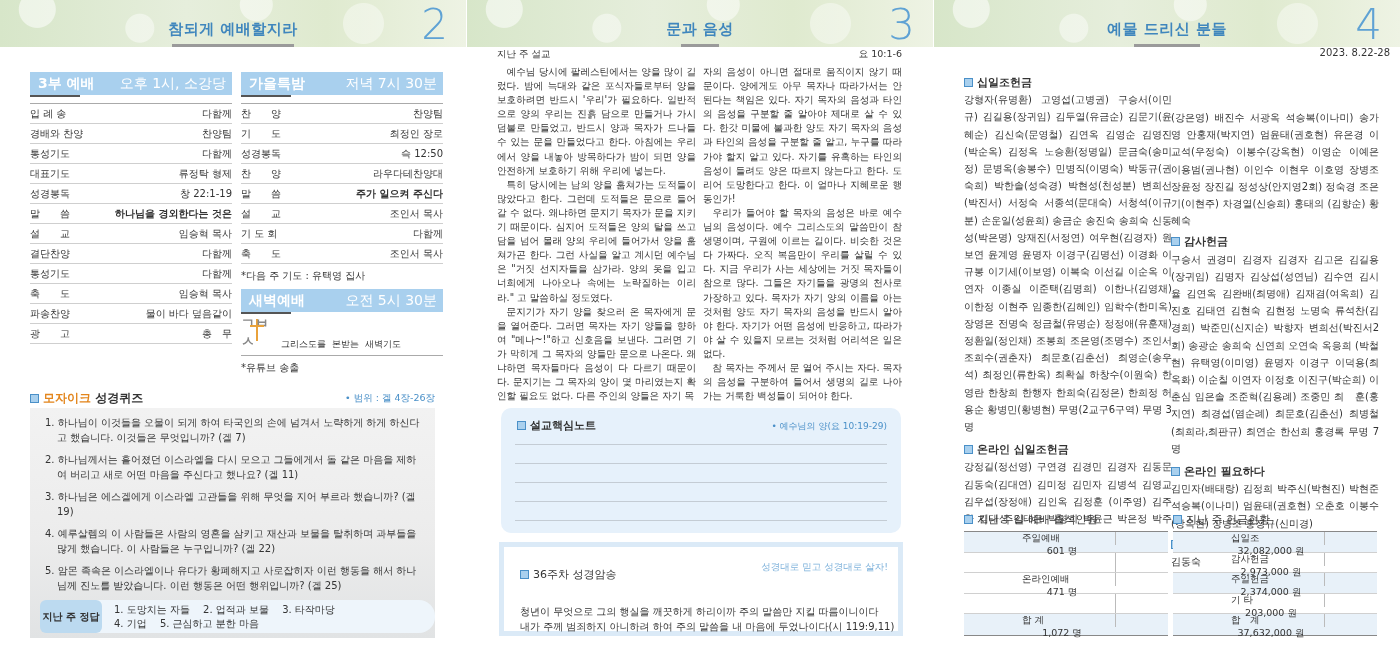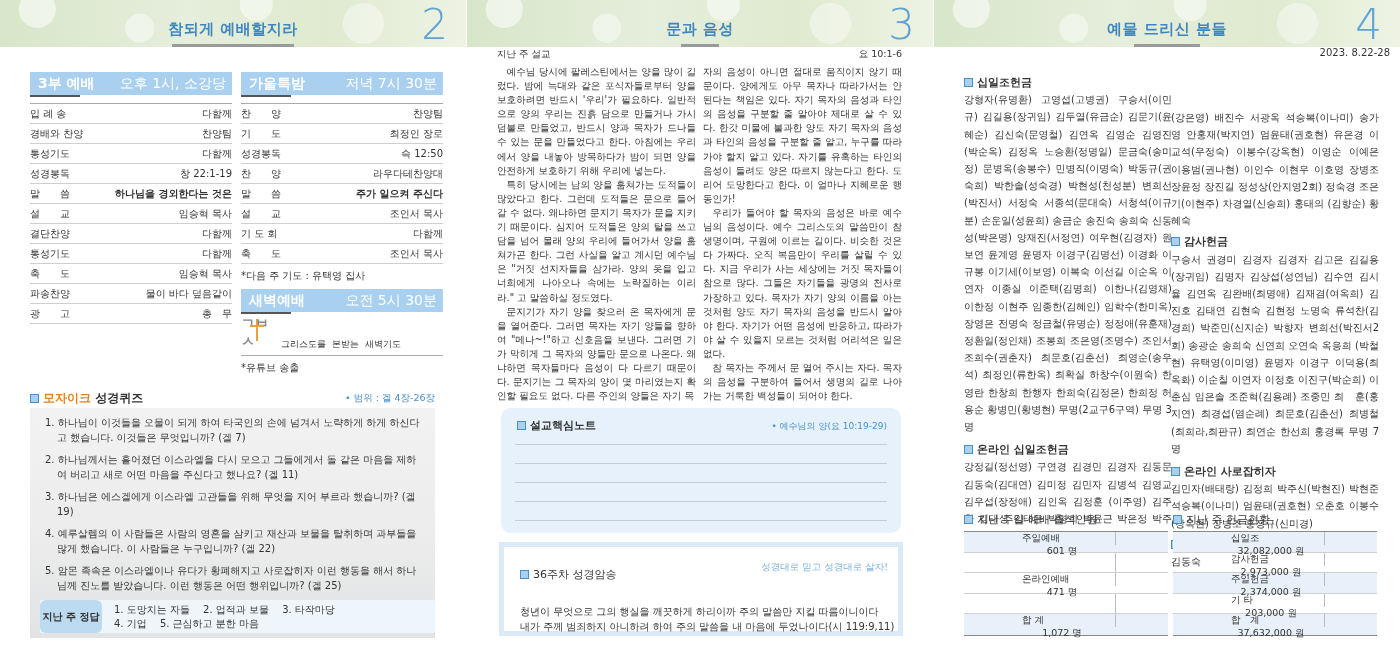--- a/index.html
+++ b/index.html
@@ -32,21 +32,21 @@
   .ws-logo .cross:after{content:"";position:absolute;left:9px;top:6px;width:14px;height:2px;background:#e9a23b;}
   .ws-logo .cross span{position:absolute;bottom:0;left:0;}
   .quiz{position:absolute;left:30px;top:388px;width:405px;height:250px;background:linear-gradient(180deg,#f3f3f3 0%,#ececec 60%,#e1e3e4 100%);}
   .quiz-head{position:absolute;left:0;top:0;width:405px;height:20px;background:#fff;display:flex;align-items:center;justify-content:space-between;}
   .quiz-head .tt{font-size:12px;font-weight:bold;}
   .quiz-head .tt .m{color:#e3861d;} .quiz-head .tt .r{color:#333;}
   .quiz-head .range{font-size:9.5px;color:#4a90c8;}
   .sq{display:inline-block;width:9px;height:9px;border:1.5px solid #4a90c8;background:#a9d0ee;margin-right:4px;vertical-align:-1px;}
   .quiz-list{position:absolute;left:15px;top:28px;width:380px;font-size:10px;color:#333;line-height:1.45;}
   .quiz-list li{list-style:none;margin-bottom:8px;padding-left:12px;text-indent:-12px;}
-  .answer{position:absolute;left:10px;top:212px;width:395px;height:33px;background:#eef5fb;border-radius:2px;display:flex;align-items:center;}
+  .answer{position:absolute;left:10px;top:212px;width:395px;height:33px;background:#eef5fb;border-radius:16px;display:flex;align-items:center;}
   .answer .lbl{width:62px;height:33px;background:#bcdaf0;border-radius:6px;display:flex;align-items:center;justify-content:center;font-size:10px;font-weight:bold;color:#333;}
   .answer .vals{margin-left:12px;font-size:10px;line-height:1.4;color:#333;}
   
   .sermon-top{position:absolute;left:30px;top:48px;width:405px;display:flex;justify-content:space-between;font-size:9.5px;color:#333;}
   .col{position:absolute;top:65px;width:199px;font-size:9.6px;line-height:14.1px;color:#333;text-align:justify;}
   .col p{text-indent:1em;}
   .col1{left:30px;} .col2{left:236px;}
   .notebox{position:absolute;left:34px;top:408px;width:400px;height:125px;background:#e6f1fb;border-radius:10px;}
   .notebox .nh{position:absolute;left:16px;top:10px;font-size:11px;font-weight:bold;color:#333;}
   .notebox .nr{position:absolute;right:14px;top:12px;font-size:9px;color:#4a90c8;}
@@ -94,20 +94,24 @@
         </div>
       <div class="svc-row">
           <span>경배와 찬양</span>
           <span class="v">찬양팀</span>
         </div>
       <div class="svc-row">
           <span>통성기도</span>
           <span class="v">다함께</span>
         </div>
       <div class="svc-row">
+          <span>대표기도</span>
+          <span class="v">류정탁 형제</span>
+        </div>
+      <div class="svc-row">
           <span>성경봉독</span>
           <span class="v">창 22:1-19</span>
         </div>
       <div class="svc-row">
           <span>말　　씀</span>
           <span class="v" style="font-weight:bold;margin-left:18px;">하나님을 경외한다는 것은</span>
         </div>
       <div class="svc-row">
           <span>설　　교</span>
           <span class="v">임승혁 목사</span>
@@ -266,21 +270,21 @@
     <div class="names">강형자(유명환) 고영섭(고병권) 구승서(이민규) 김길용(장귀임) 김두열(유금순) 김문기(윤혜순) 김신숙(문영철) 김연옥 김영순 김영진(박순옥) 김정옥 노승환(정명일) 문금숙(송미정) 문병옥(송봉수) 민병직(이명숙) 박동규(권숙희) 박한솔(성숙경) 박현성(천성분) 변희선(박진서) 서정숙 서종석(문대숙) 서청석(이규분) 손운일(성윤희) 송금순 송진숙 송희숙 신동성(박은명) 양재진(서정연) 여우현(김경자) 원보연 윤계영 윤명자 이경구(김명선) 이경화 이규봉 이기세(이보영) 이복숙 이선길 이순옥 이연자 이종실 이준택(김명희) 이한나(김영채) 이한정 이현주 임종한(김혜인) 임학수(한미옥)장영은 전명숙 정금철(유명순) 정정애(유훈재) 정환일(정인채) 조봉희 조은영(조명수) 조인서 조희수(권춘자) 최문호(김춘선) 최영순(송우석) 최정인(류한옥) 최확실 하창수(이원숙) 한영란 한창희 한행자 한희숙(김정은) 한희정 허용순 황병민(황병현) 무명(2교구6구역) 무명 3명</div>
     <h4 style="margin-top:6px;"><span class="sq"></span><span>온라인 십일조헌금</span></h4>
     <div class="names">강정길(정선영) 구연경 김경민 김경자 김동문 김동숙(김대연) 김미정 김민자 김병석 김영교 김우섭(장정애) 김인옥 김정훈 (이주영) 김주환 김태성 김태은 박영희 박윤근 박은정 박주신</div>
   </div>
 
   <div class="off off2">
     <div style="height:22px;"></div>
     <div class="names">(강은영) 배진수 서광옥 석승복(이나미) 송가영 안홍재(박지연) 엄윤태(권호현) 유은경 이교석(우정숙) 이봉수(강옥현) 이영순 이예은 이용범(권나현) 이인수 이현우 이호영 장병조 장윤정 장진길 정성상(안지영2회) 정숙경 조은기(이현주) 차경열(신승희) 홍태의 (김향순) 황혜숙</div>
     <h4><span class="sq"></span><span>감사헌금</span></h4>
     <div class="names">구승서 권경미 김경자 김경자 김고은 김길용(장귀임) 김명자 김상섭(성연님) 김수연 김시율 김연옥 김완배(최명애) 김재겸(여옥희) 김진호 김태연 김현숙 김현정 노명숙 류석찬(김경희) 박준민(신지순) 박향자 변희선(박진서2회) 송광순 송희숙 신연희 오연숙 옥응희 (박철현) 유택영(이미영) 윤명자 이경구 이덕용(최옥화) 이순칠 이연자 이정호 이진구(박순희) 이춘심 임은솔 조준혁(김용례) 조중민 최　훈(홍지연) 최경섭(염순례) 최문호(김춘선) 최병철(최희라,최판규) 최연순 한선희 홍경록 무명 7명</div>
-    <h4 style="margin-top:6px;"><span class="sq"></span><span>온라인 사로잡히자</span></h4>
+    <h4 style="margin-top:6px;"><span class="sq"></span><span>온라인 필요하다</span></h4>
     <div class="names">김민자(배태랑) 김정희 박주신(박현진) 박현준 석승복(이나미) 엄윤태(권호현) 오춘호 이봉수(강옥현) 장병조 홍정규(신미경)</div>
     <h4 style="margin-top:4px;"><span class="sq"></span><span>건축헌금</span></h4>
     <div class="names">김동숙</div>
   </div>
 
   <div class="att att1">
     <h4><span class="sq"></span><span>지난 주일 예배 출석인원</span></h4>
     <div class="tbl">
       <div class="tr hl">
           <span class="k">주일예배</span>

